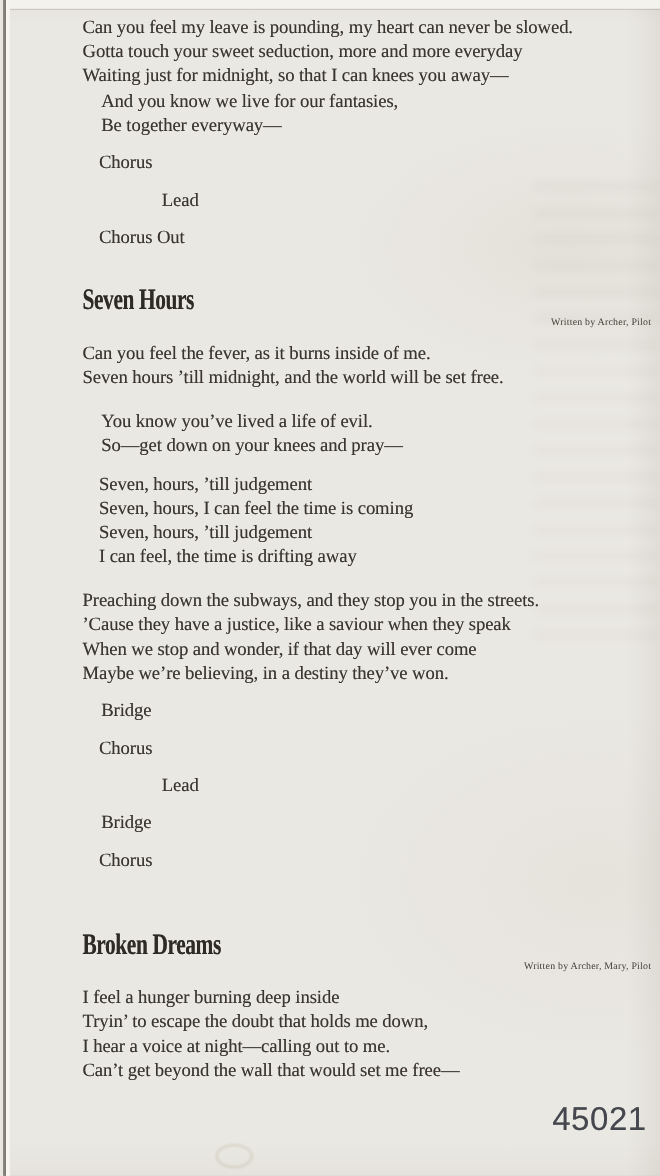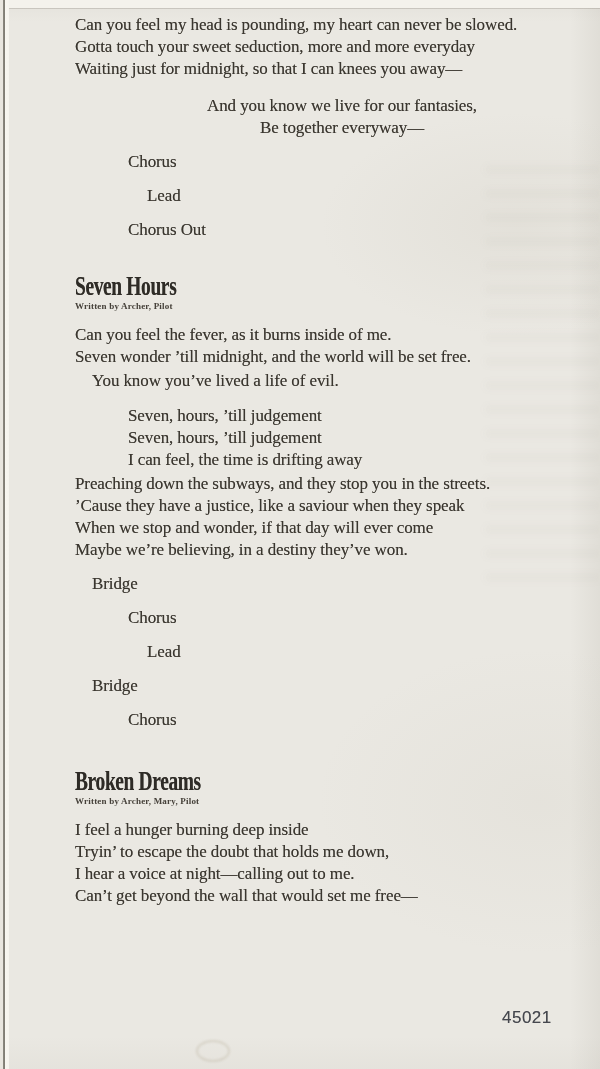--- a/index.html
+++ b/index.html
@@ -62,62 +62,63 @@
 
   .line {
     font-size: 17px;
     line-height: 22px;
     white-space: nowrap;
     letter-spacing: -0.1px;
     text-shadow: 0 0 0.5px rgba(56,52,46,0.55);
   }
 
   .ind1 { margin-left: 17px; }
-  .ind2 { margin-left: 53px; }
+  .ind2 { margin-left: 15px; }
   .ind3 { margin-left: 72px; }
 
   .mt8  { margin-top: 8px; }
-  .mt10 { margin-top: 2px; }
+  .mt10 { margin-top: 18px; }
   .mt12 { margin-top: 12px; }
   .mt13 { margin-top: 13px; }
-  .mt15 { margin-top: 15px; text-align: center; }
+  .mt15 { margin-top: 1px; }
   .mt32 { margin-top: 32px; }
-  .mt38 { margin-top: 37px; }
+  .mt38 { margin-top: 52px; }
 
   .cue { margin-top: 12px; }
 
   .song-title {
     margin: 0;
     font-size: 27px;
     line-height: 26px;
     font-weight: bold;
     letter-spacing: -0.5px;
     color: #2e2b26;
     transform: scaleX(0.72);
     transform-origin: 0 50%;
     white-space: nowrap;
     text-shadow: 0 0 0.5px rgba(46,43,38,0.6);
   }
 
   .song-credit {
     margin-top: 2px;
     font-size: 9px;
     line-height: 11px;
-    font-weight: bold;
+    font-weight: normal;
     letter-spacing: 0.2px;
     color: #454039;
     white-space: nowrap;
+    text-align: right;
   }
 
   .catalog-number {
     position: absolute;
     left: 502px;
     top: 1006px;
     font-family: "Liberation Sans", sans-serif;
-    font-size: 17px;
+    font-size: 30px;
     line-height: 24px;
     letter-spacing: 0.5px;
     color: #45474e;
     text-shadow: 0 0 0.5px rgba(69,71,78,0.5);
     z-index: 2;
   }
 </style>
 </head>
 <body>
 
@@ -125,50 +126,52 @@
 
   <div class="top-edge"></div>
   <div class="left-edge"></div>
   <div class="ghost-texture"></div>
   <div class="paper-smudge"></div>
 
   <div class="content">
 
     <section>
       <div>
-        <div class="line">Can you feel my head is pounding, my heart can never be slowed.</div>
+        <div class="line">Can you feel my leave is pounding, my heart can never be slowed.</div>
         <div class="line">Gotta touch your sweet seduction, more and more everyday</div>
         <div class="line">Waiting just for midnight, so that I can knees you away—</div>
       </div>
       <div class="mt15">
         <div class="line ind1">And you know we live for our fantasies,</div>
         <div class="line ind1">Be together everyway—</div>
       </div>
       <div>
         <div class="line ind2 cue mt10">Chorus</div>
         <div class="line ind3 cue">Lead</div>
         <div class="line ind2 cue">Chorus Out</div>
       </div>
     </section>
 
     <section class="mt32">
       <h2 class="song-title">Seven Hours</h2>
       <div class="song-credit">Written by Archer, Pilot</div>
 
       <div class="mt12">
         <div class="line">Can you feel the fever, as it burns inside of me.</div>
-        <div class="line">Seven wonder ’till midnight, and the world will be set free.</div>
+        <div class="line">Seven hours ’till midnight, and the world will be set free.</div>
       </div>
 
       <div class="mt10">
         <div class="line ind1">You know you’ve lived a life of evil.</div>
+        <div class="line ind1">So—get down on your knees and pray—</div>
       </div>
 
       <div class="mt13">
         <div class="line ind2">Seven, hours, ’till judgement</div>
+        <div class="line ind2">Seven, hours, I can feel the time is coming</div>
         <div class="line ind2">Seven, hours, ’till judgement</div>
         <div class="line ind2">I can feel, the time is drifting away</div>
       </div>
 
       <div class="mt10">
         <div class="line">Preaching down the subways, and they stop you in the streets.</div>
         <div class="line">’Cause they have a justice, like a saviour when they speak</div>
         <div class="line">When we stop and wonder, if that day will ever come</div>
         <div class="line">Maybe we’re believing, in a destiny they’ve won.</div>
       </div>

